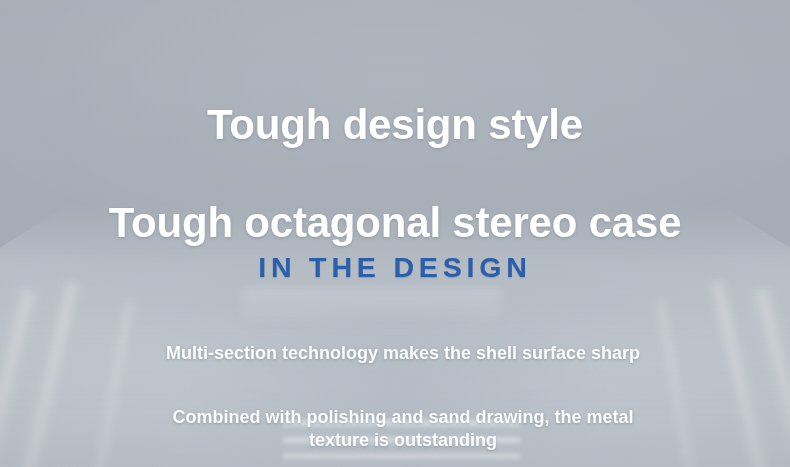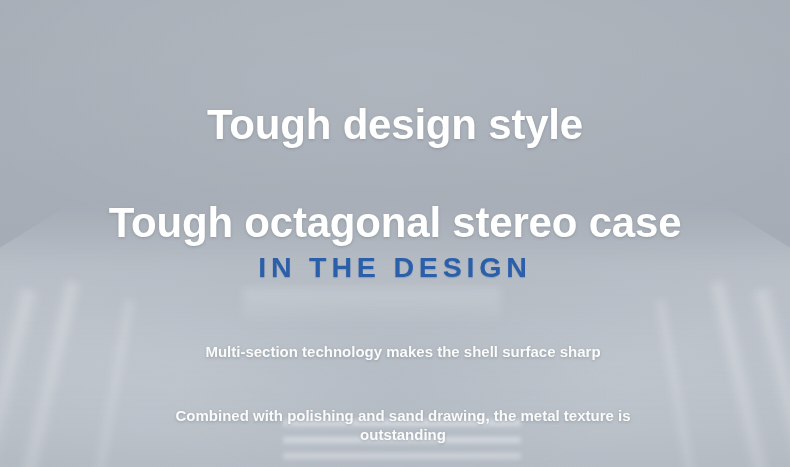--- a/index.html
+++ b/index.html
@@ -168,21 +168,21 @@
     white-space: nowrap;
     transform: scaleX(1.06);
     text-shadow: 0 1px 1px rgba(40,70,120,0.25);
   }
 
   .sub-line {
     position: absolute;
     left: 16px;
     right: 0;
     color: rgba(255,255,255,0.95);
-    font-size: 15px;
+    font-size: 18px;
     font-weight: 700;
     line-height: 1.28;
     text-shadow: 0 1px 3px rgba(95,103,113,0.40);
   }
   .sub-1 { top: 342px; }
   .sub-2 { top: 378px; padding: 0 150px; margin-top: 28px; }
 </style>
 </head>
 <body>
 

